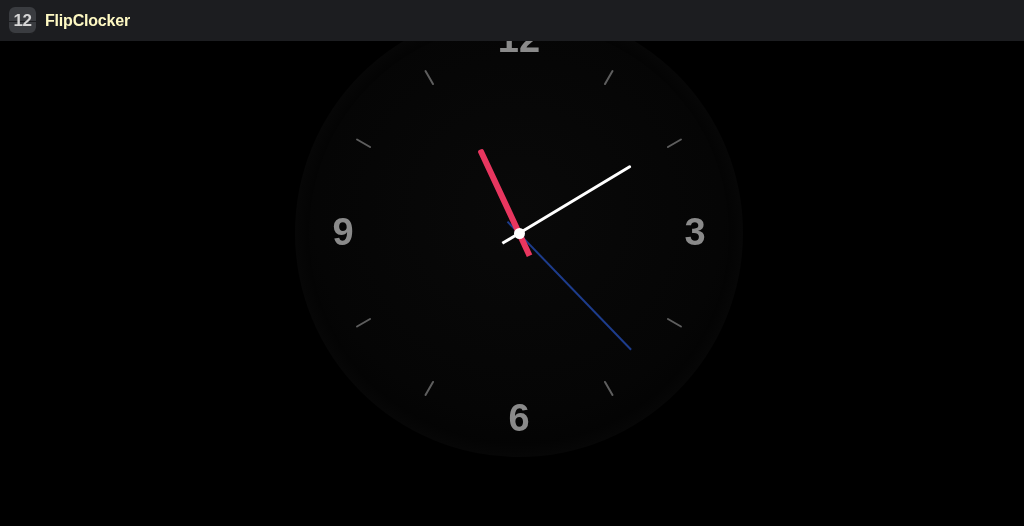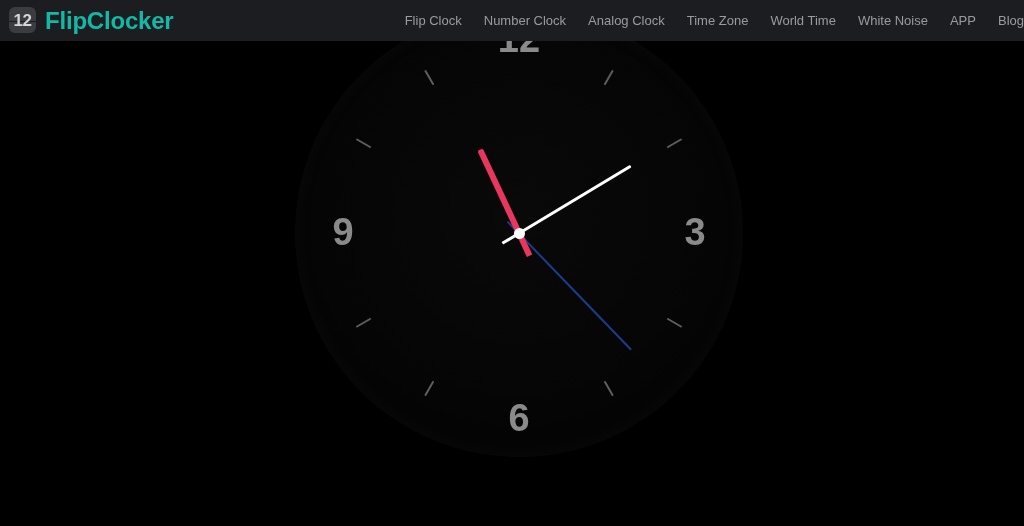--- a/index.html
+++ b/index.html
@@ -62,23 +62,23 @@
     font-size: 17px;
     font-weight: 700;
     color: #d6d6d6;
     line-height: 1;
     letter-spacing: -0.5px;
     position: relative;
     z-index: 2;
     font-family: "Liberation Sans", sans-serif;
   }
   .brand-name {
-    font-size: 24px;
+    font-size: 16px;
     font-weight: 700;
-    color: #14b8a6;
+    color: #fef9c3;
     letter-spacing: -0.2px;
     line-height: 1;
   }
 
   .main-nav {
     margin-left: auto;
     display: flex;
     align-items: center;
     gap: 22px;
     padding-right: 0;
@@ -216,30 +216,20 @@
 <body>
 
 <header class="site-header">
   <a class="brand">
     <span class="brand-logo">
       <span class="brand-logo-text">12</span>
     </span>
     <span class="brand-name">FlipClocker</span>
   </a>
 
-  <nav class="main-nav">
-    <a class="nav-link">Flip Clock</a>
-    <a class="nav-link">Number Clock</a>
-    <a class="nav-link">Analog Clock</a>
-    <a class="nav-link">Time Zone</a>
-    <a class="nav-link">World Time</a>
-    <a class="nav-link">White Noise</a>
-    <a class="nav-link">APP</a>
-    <a class="nav-link">Blog</a>
-  </nav>
 </header>
 
 <main class="stage">
 
   <div class="clock-wrap">
     <div class="clock-glow"></div>
     <div class="clock-face"></div>
 
     <div class="tick" style="transform: rotate(30deg);"></div>
     <div class="tick" style="transform: rotate(60deg);"></div>

